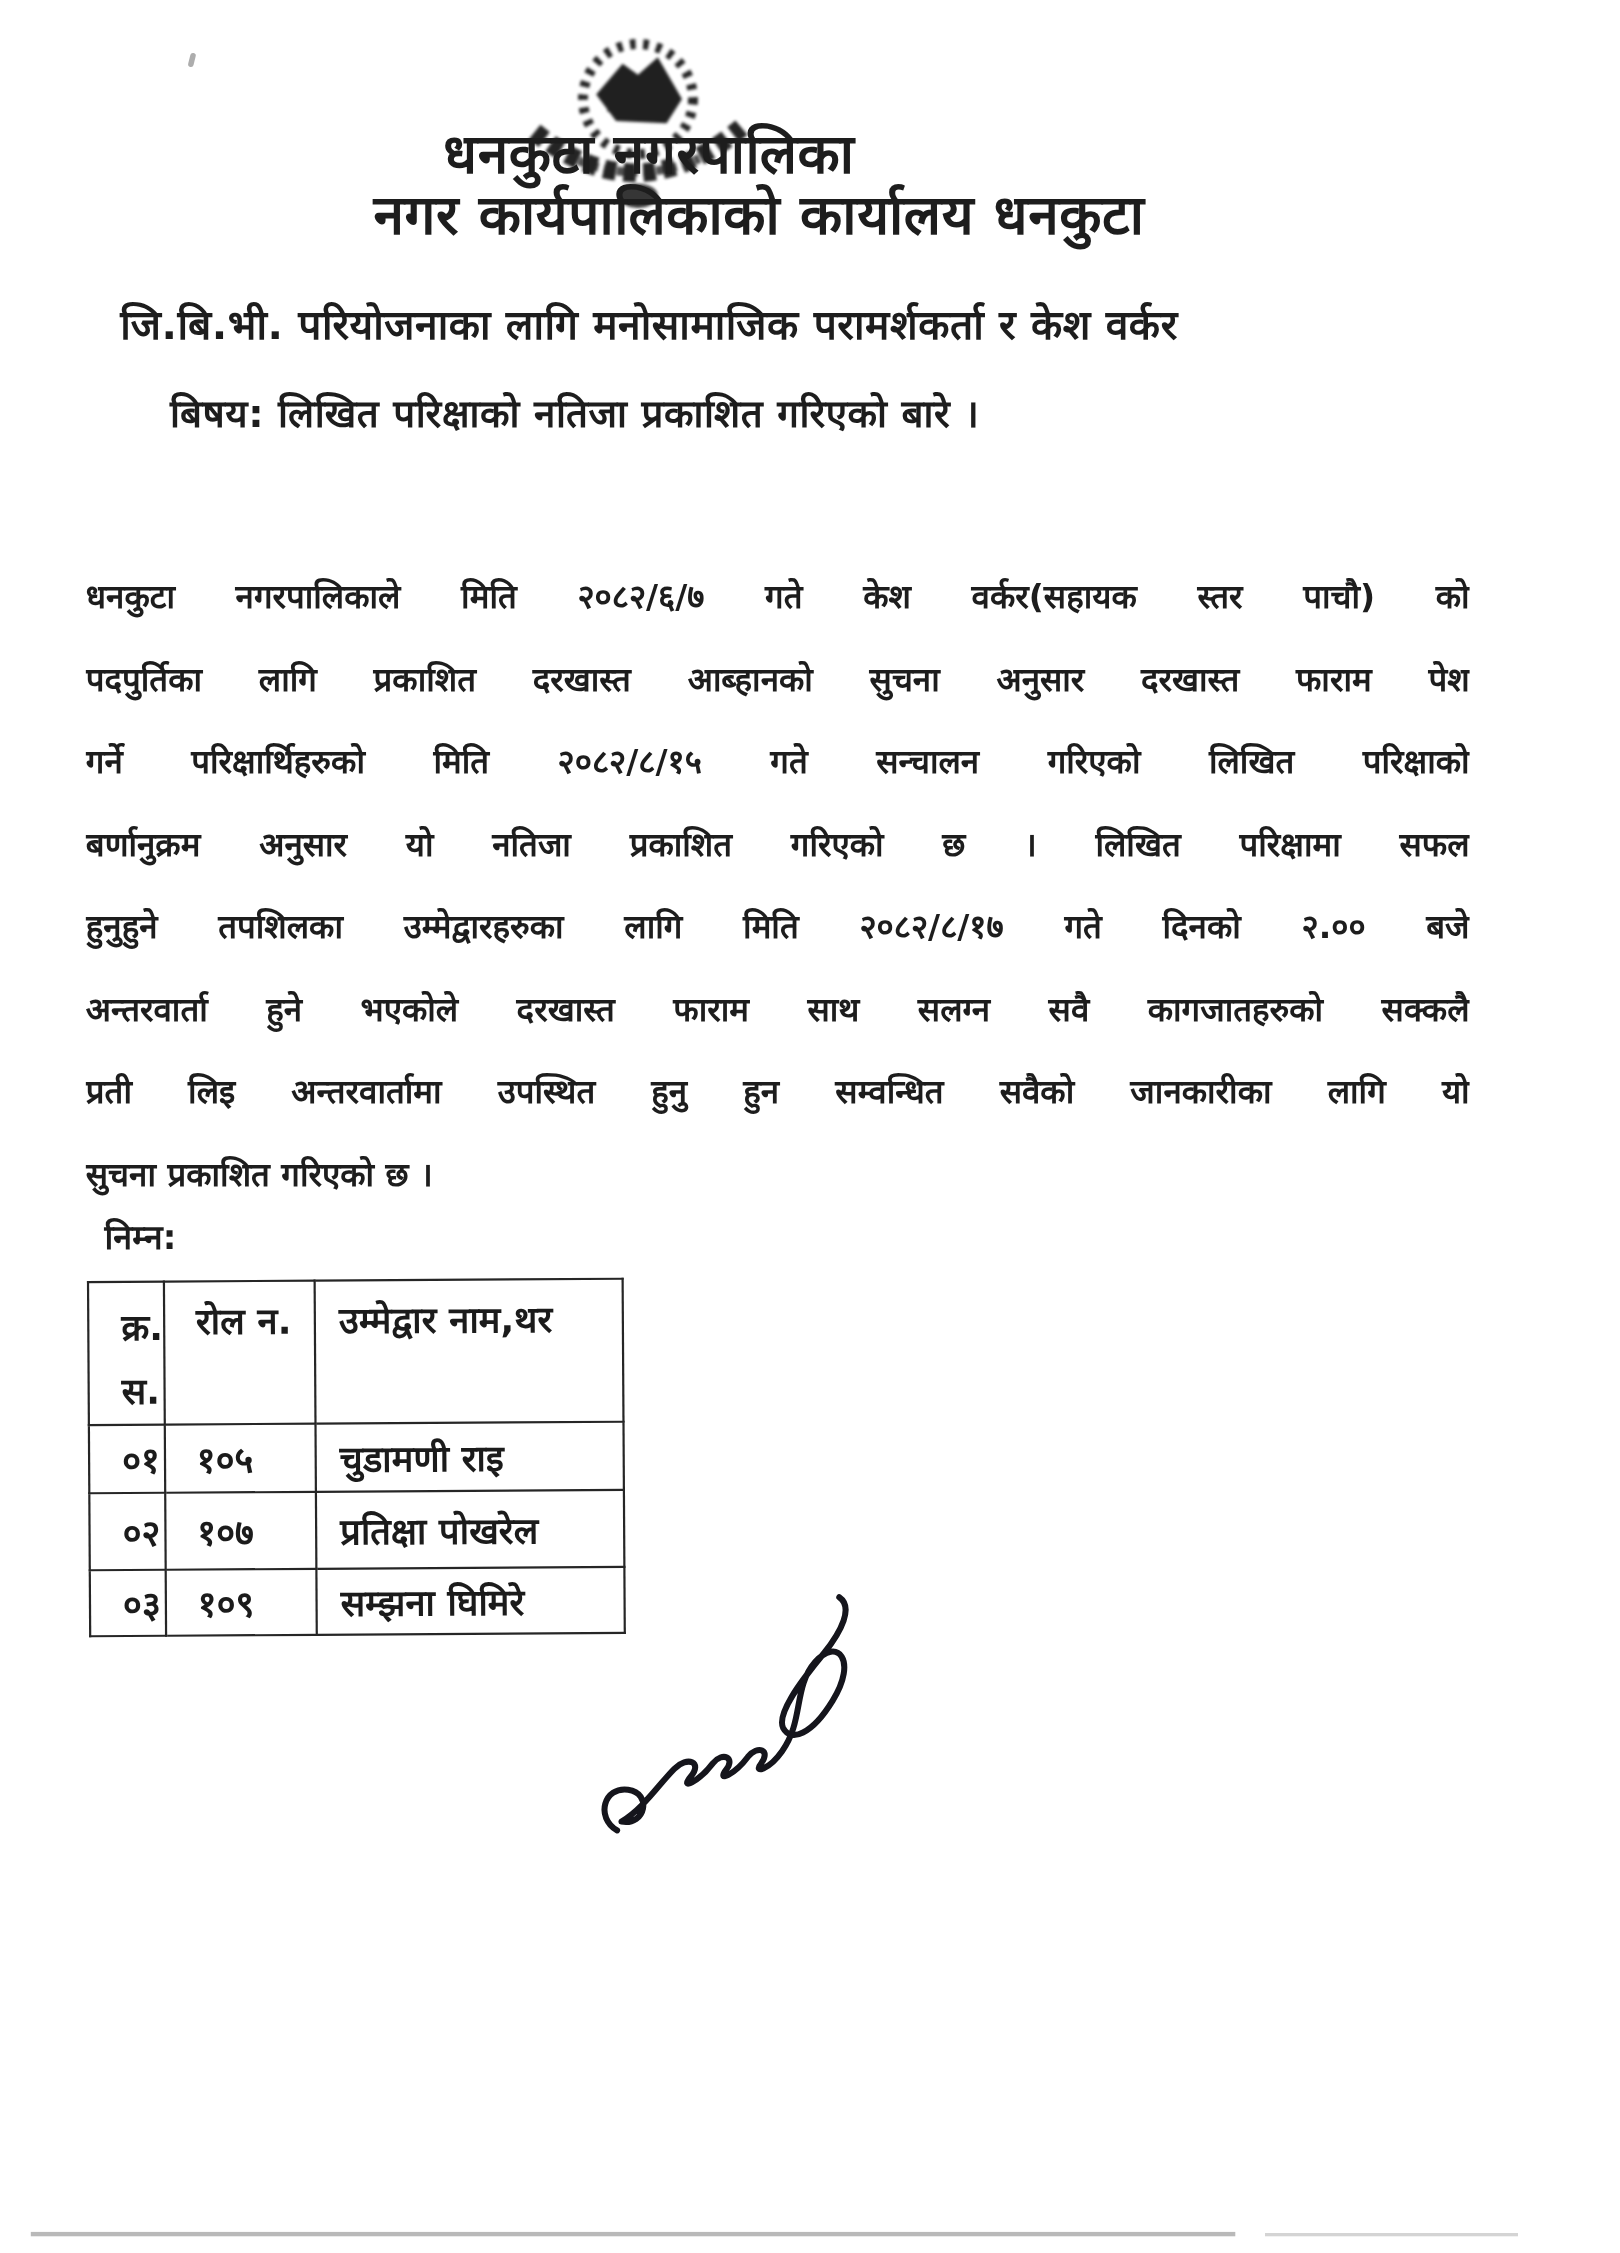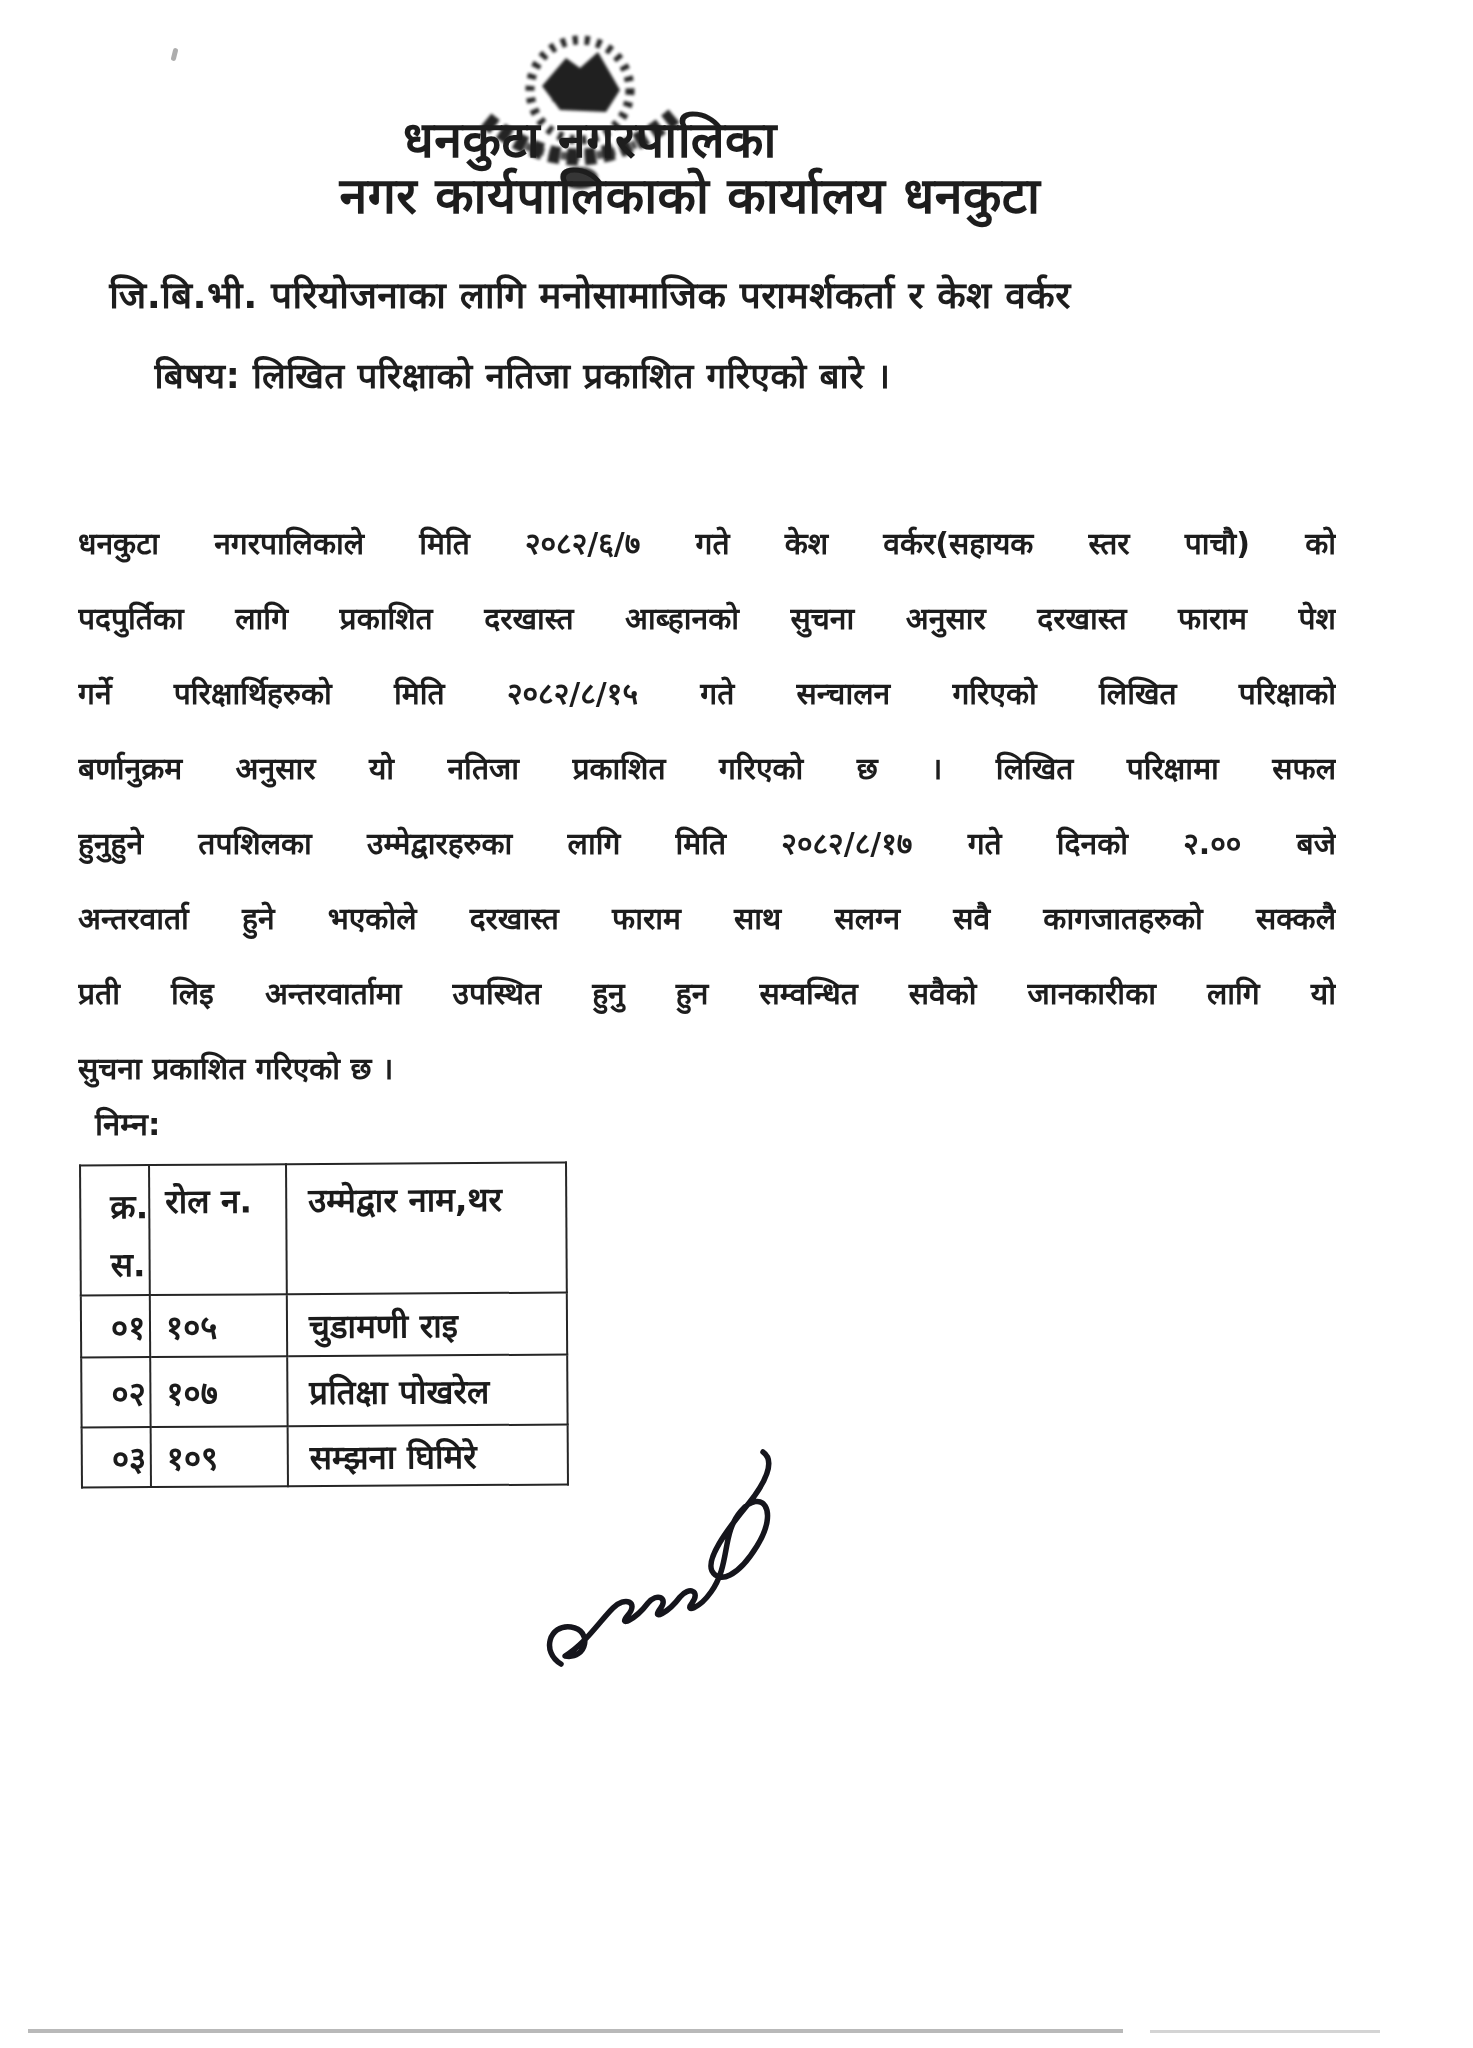--- a/index.html
+++ b/index.html
@@ -56,21 +56,21 @@
     border:2px solid #262626;
     font-size:33px;
     color:#1b1b1b;
   }
   .cand-table tr.hrow td { height:128px; vertical-align:top; padding-top:12px; }
   .cand-table tr.drow td { vertical-align:middle; }
   .cand-table tr.drow.r1 td { height:62px; }
   .cand-table tr.drow.r2 td { height:70px; }
   .cand-table tr.drow.r3 td { height:60px; }
   .cand-table td.c-sn   { width:66px;  padding-left:29px; }
-  .cand-table td.c-roll { width:137px; padding-left:15px; }
+  .cand-table td.c-roll { width:137px; padding-left:28px; }
   .cand-table td.c-name { width:280px; padding-left:21px; }
   .sn-stack span { display:block; line-height:58px; }
 
   
   .signature {
     position:absolute; top:1412px; left:533px;
     width:252px; height:274px; z-index:2;
   }
 
   

